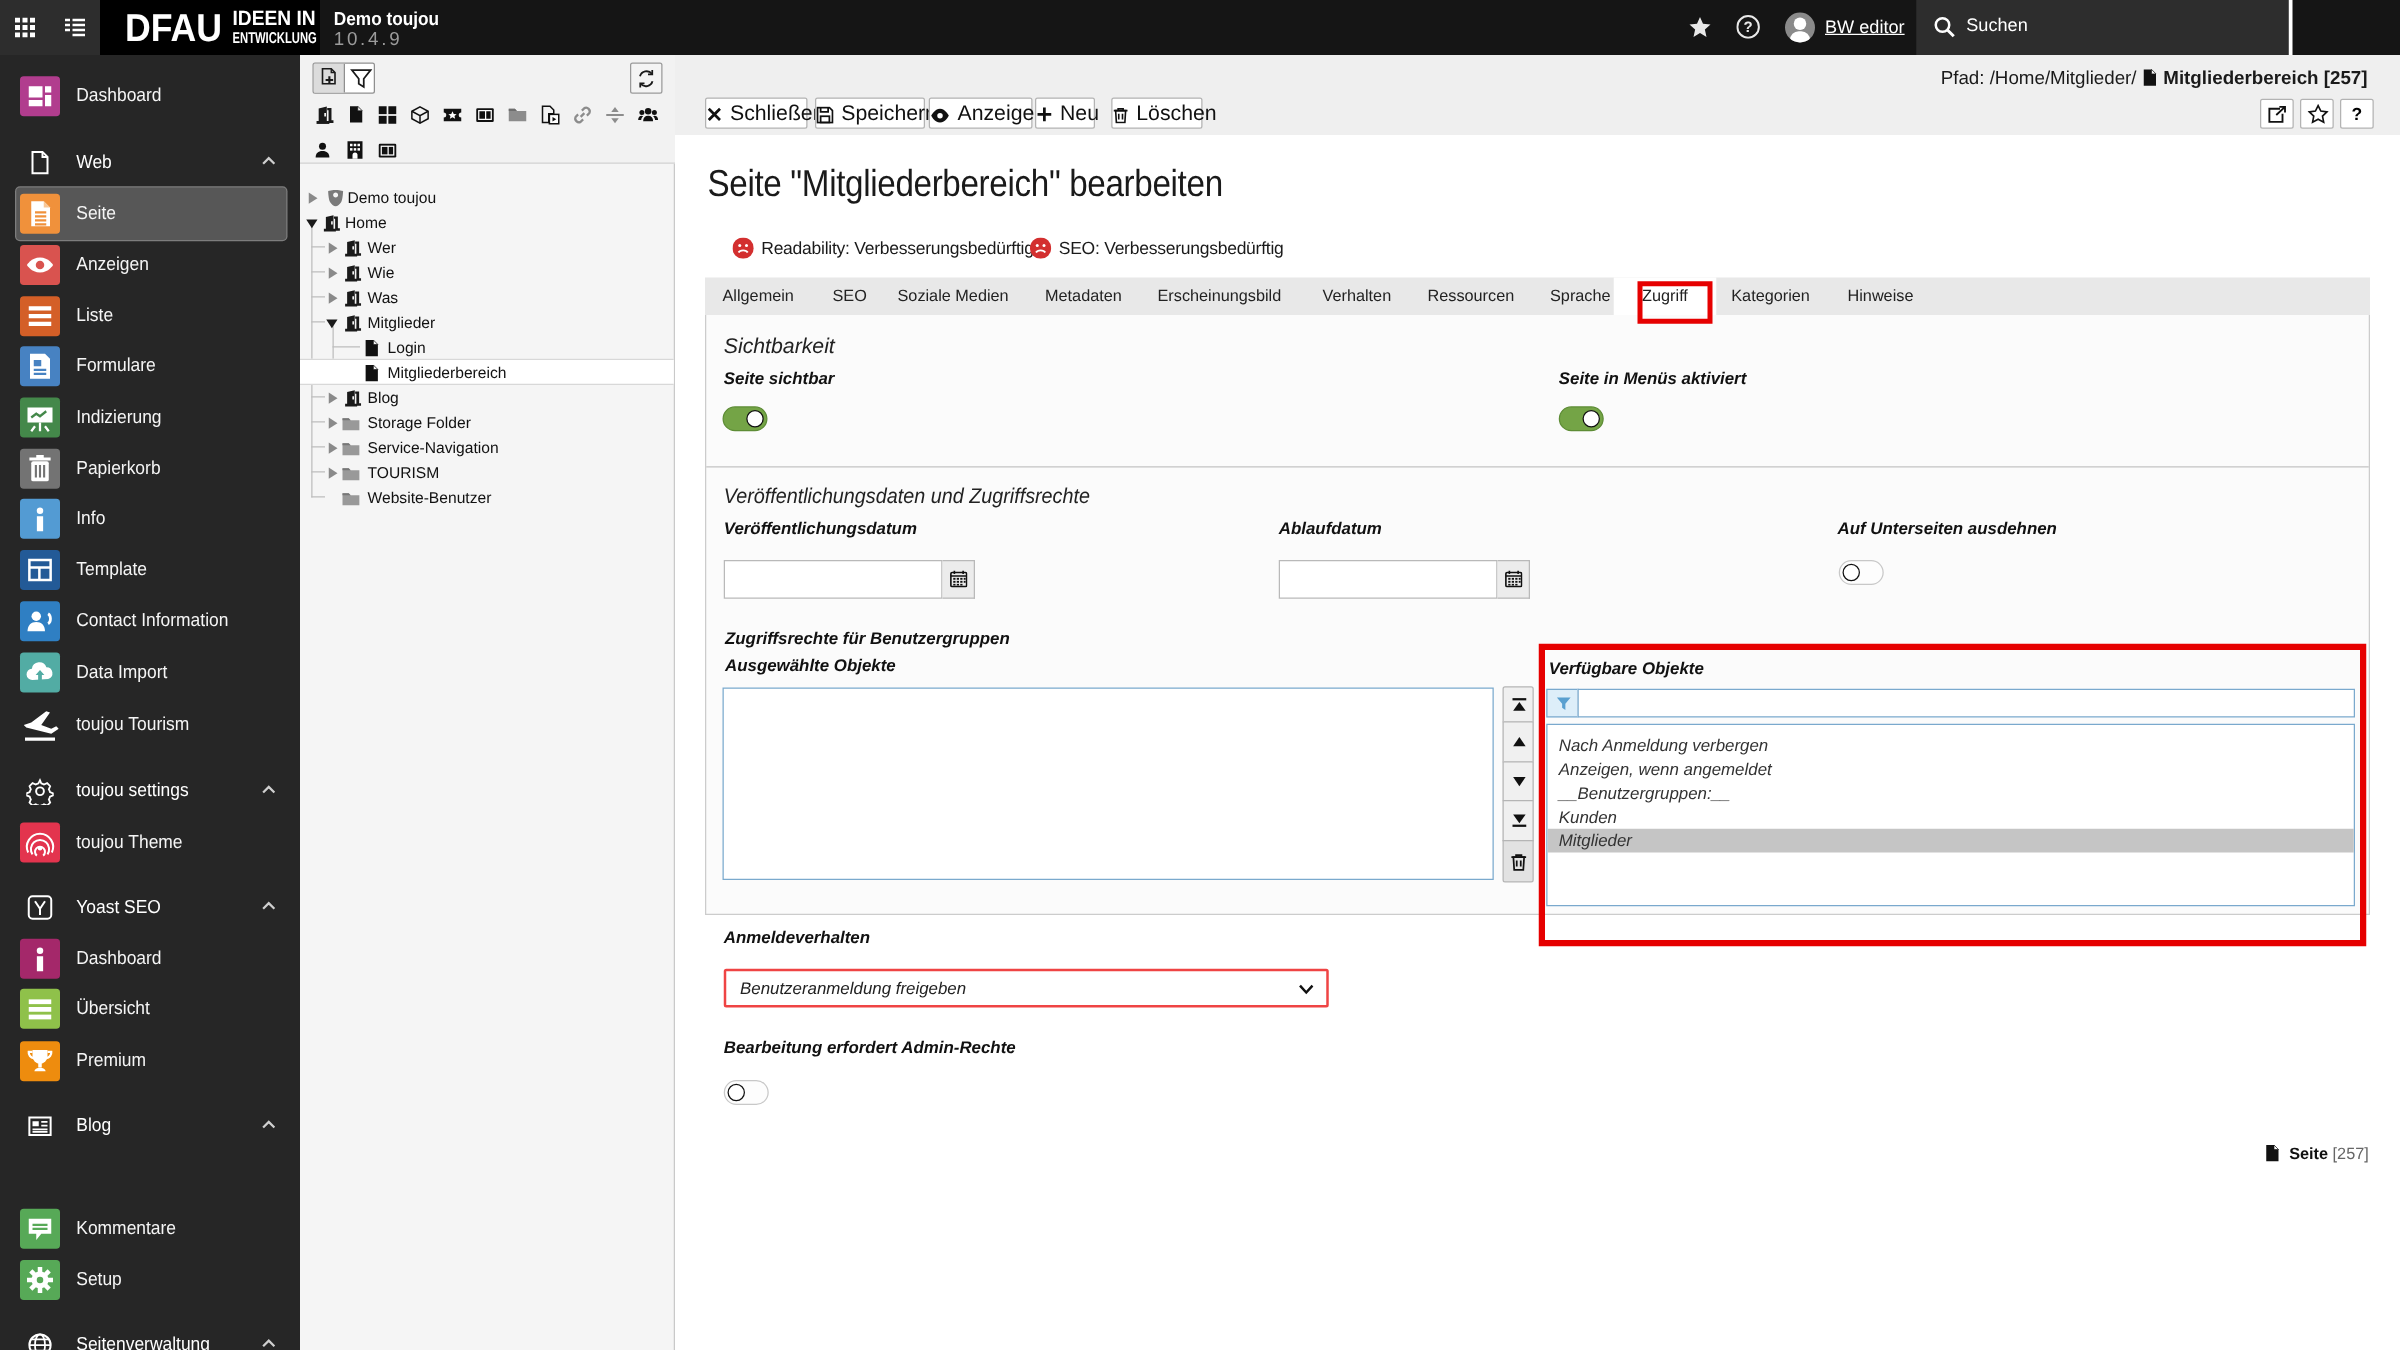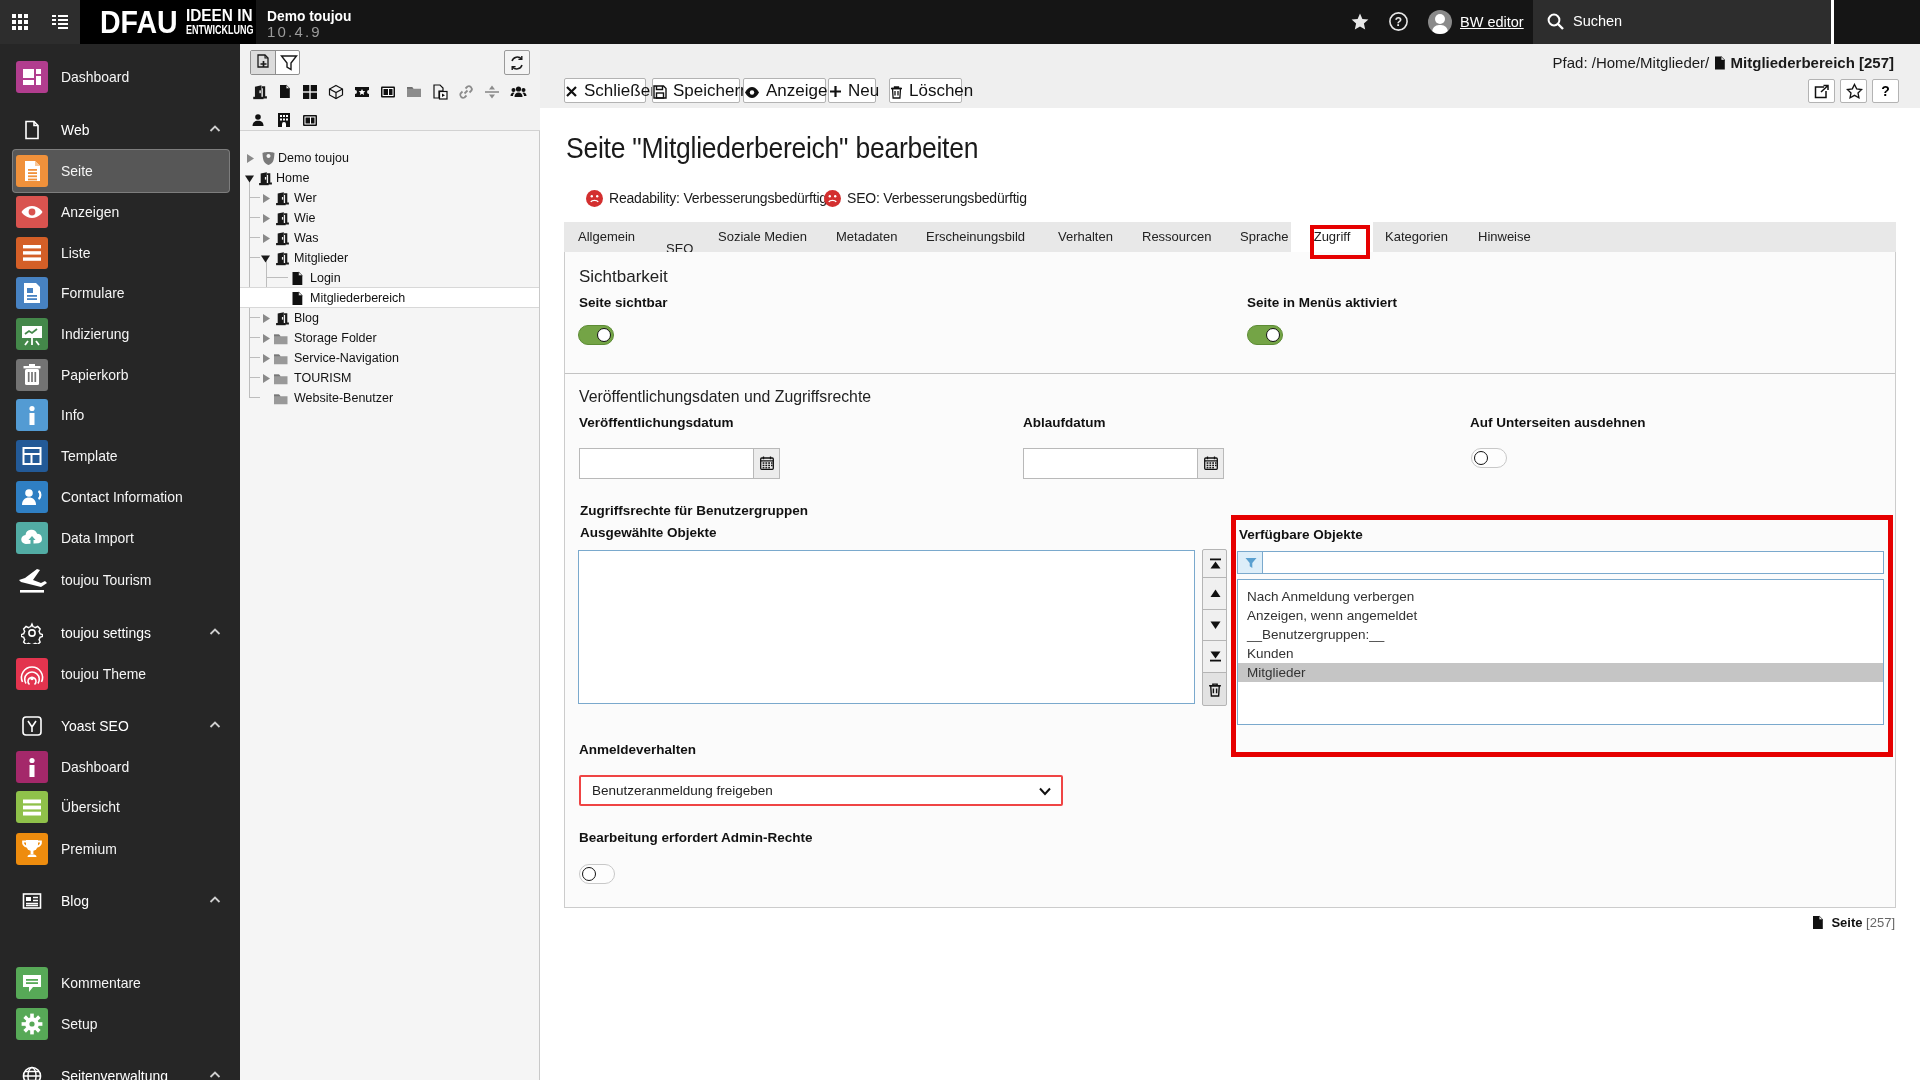--- a/index.html
+++ b/index.html
@@ -36,21 +36,21 @@
 .pfad { position:absolute; top:10px; right:26px; font-size:15px; color:#1a1a1a; white-space:nowrap; }
 .sqbtn { position:absolute; top:35px; width:27px; height:24px; border:1px solid #b3b3b3; background:#fff; border-radius:2px; }
 
 h1 { position:absolute; left:26px; top:87px; font-size:30px; font-weight:400; color:#1a1a1a; letter-spacing:-0.3px; transform:scaleX(0.885); transform-origin:left; white-space:nowrap; }
 .statusrow { position:absolute; left:26px; top:146px; height:18px; font-size:14px; color:#1a1a1a; }
 
 
 #tabbar { position:absolute; left:24px; top:178px; width:1332px; height:30px; background:#e8e8e8; }
 .tab { position:absolute; top:0; height:30px; line-height:30px; font-size:13px; color:#222; text-align:center; }
 .tab.active { background:#fff; }
-#panel { position:absolute; left:24px; top:208px; width:1332px; height:656px; background:#fbfbfb; border:1px solid #ccc; border-top:none; }
+#panel { position:absolute; left:24px; top:208px; width:1332px; height:480px; background:#fbfbfb; border:1px solid #ccc; border-top:none;font-style:italic; }
 
 .biglabel { font-size:17px; color:#222; font-weight:400; position:absolute; }
 .blabel { font-size:13.5px; color:#111; font-weight:700; position:absolute; white-space:nowrap; }
 .toggle-on { position:absolute; width:36px; height:20px; border-radius:10px; background:#74a446; border:1px solid #5d8c35; }
 .toggle-on .knob { position:absolute; right:2px; top:2px; width:14px; height:14px; background:#fff; border:1.5px solid #111; border-radius:50%; }
 .toggle-off { position:absolute; width:36px; height:20px; border-radius:10px; background:#fdfdfd; border:1px solid #c8c8c8; }
 .toggle-off .knob { position:absolute; left:2px; top:2px; width:14px; height:14px; background:#fff; border:1.5px solid #111; border-radius:50%; }
 
 .dateinput { position:absolute; height:31px; background:#fff; border:1px solid #b9b9b9; }
 .calbtn { position:absolute; height:31px; width:26px; background:#ececec; border:1px solid #b9b9b9; border-left:none; text-align:center; line-height:29px; font-size:14px; }
@@ -700,21 +700,21 @@
         </svg><span style="margin-left:6px;letter-spacing:-0.2px;">Readability: Verbesserungsbedürftig</span></span>
     <span style="position:absolute;left:258px;top:0;white-space:nowrap;"><svg style="vertical-align:-4px" width="17" height="17" viewBox="0 0 17 17">
           <circle cx="8.5" cy="8.5" r="8.5" fill="#d32f2f"></circle>
           <circle cx="5.8" cy="6.3" r="1.2" fill="#fff"></circle>
           <circle cx="11.2" cy="6.3" r="1.2" fill="#fff"></circle>
           <path d="M4.8 12 C6 9.8 11 9.8 12.2 12" stroke="#fff" stroke-width="1.4" fill="none"></path>
         </svg><span style="margin-left:6px;letter-spacing:-0.2px;">SEO: Verbesserungsbedürftig</span></span>
   </div>
   <div id="tabbar">
     <div class="tab" style="left:0px;padding:0 14px;">Allgemein</div>
-    <div class="tab" style="left:88px;padding:12px 14px;">SEO</div>
+    <div class="tab" style="left:88px;padding:0 14px;">SEO</div>
     <div class="tab" style="left:140px;padding:0 14px;">Soziale Medien</div>
     <div class="tab" style="left:258px;padding:0 14px;">Metadaten</div>
     <div class="tab" style="left:348px;padding:0 14px;">Erscheinungsbild</div>
     <div class="tab" style="left:480px;padding:0 14px;">Verhalten</div>
     <div class="tab" style="left:564px;padding:0 14px;">Ressourcen</div>
     <div class="tab" style="left:662px;padding:0 14px;">Sprache</div>
     <div class="tab active" style="left:727px;width:82px;padding:0;">Zugriff</div>
     <div class="tab" style="left:807px;padding:0 14px;">Kategorien</div>
     <div class="tab" style="left:900px;padding:0 14px;">Hinweise</div>
   </div>

